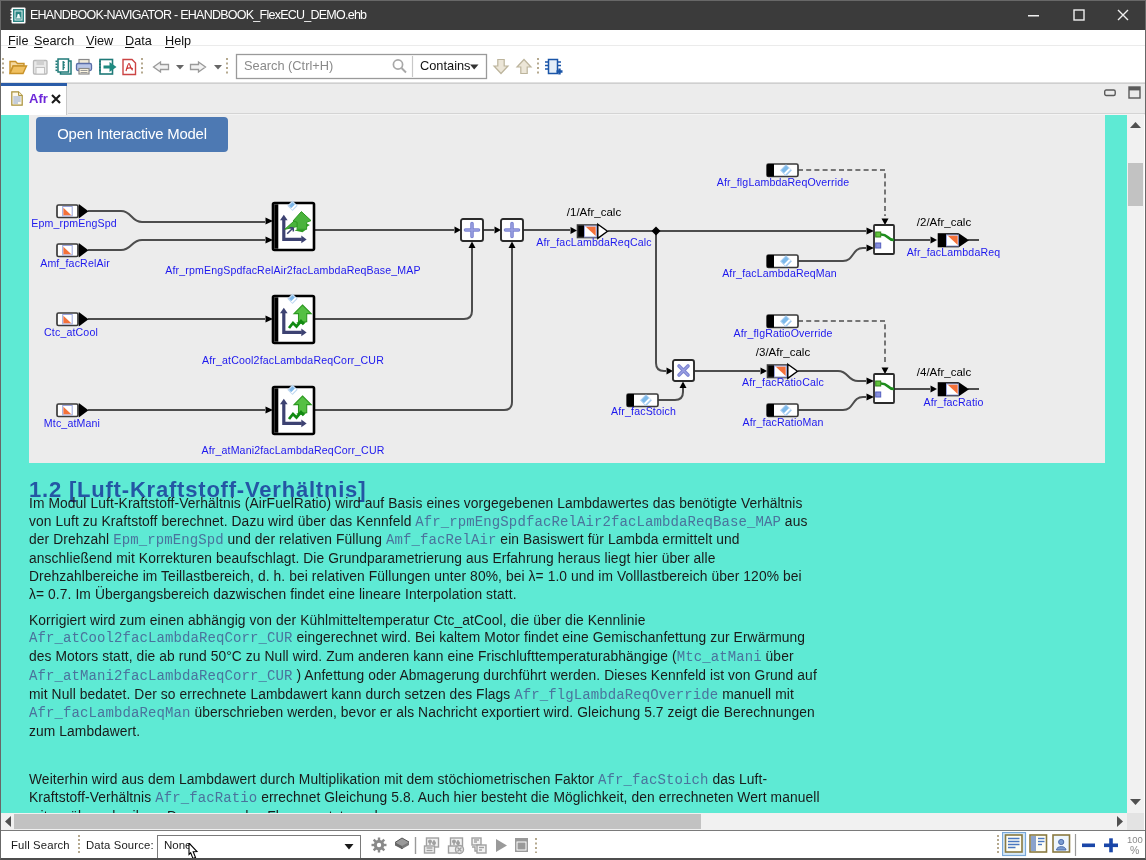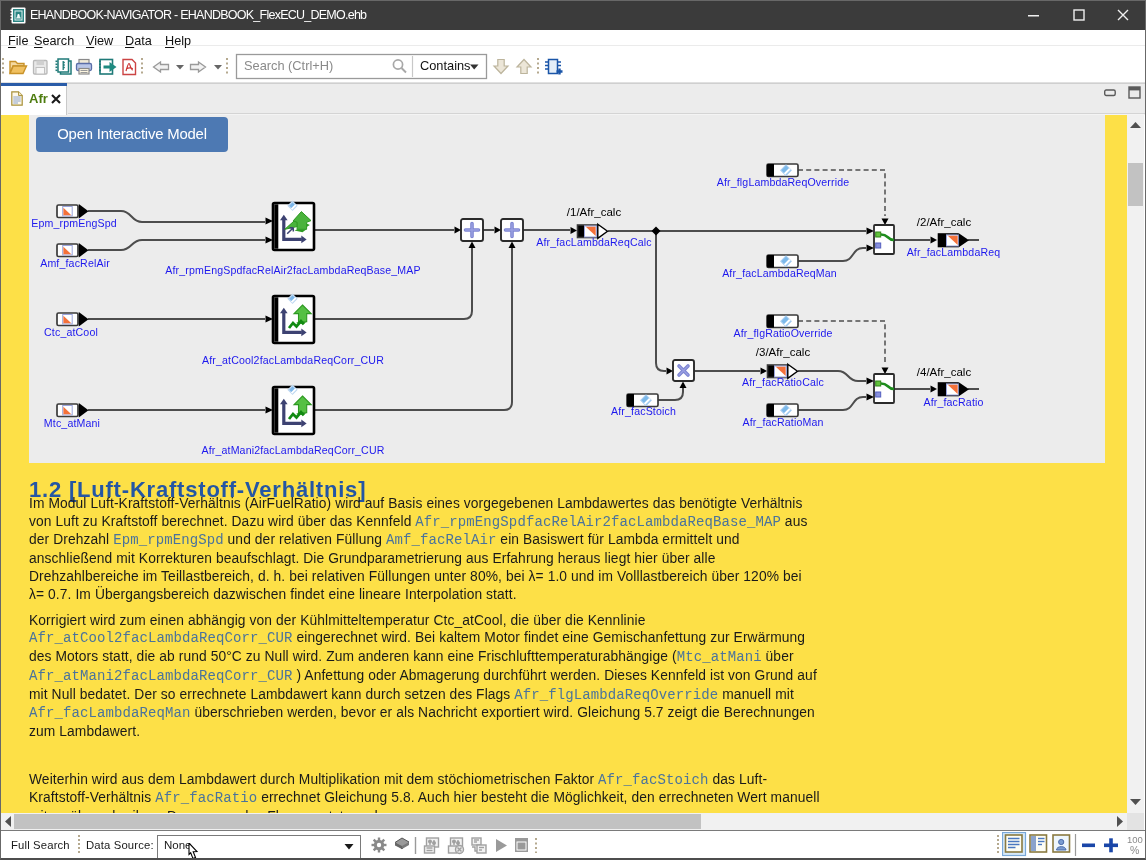--- a/index.html
+++ b/index.html
@@ -16,23 +16,23 @@
 #menubar { left:1px; top:30px; width:1144px; height:16px; background:#ffffff; border-bottom:1px solid #ebebeb; }
 .menu { position:absolute; top:4px; font-size:12.7px; color:#111; }
 .menu u { text-decoration:underline; text-underline-offset:2px; }
 
 #toolbar { left:1px; top:50px; width:1144px; height:33px; background:#ffffff; border-bottom:1px solid #e0e0e0; }
 
 #tabbar { left:1px; top:83px; width:1144px; height:32px; background:#ececec; }
 #tab-active { position:absolute; left:0; top:0; width:66px; height:32px; background:#ffffff; border-right:1px solid #c9c9c9; }
 #tab-blue { position:absolute; left:0; top:0; width:66px; height:3px; background:#2a5ca8; }
 #tabbar-topline { position:absolute; left:66px; top:0; width:1078px; height:1px; background:#cfcfcf; }
-#tabtext { position:absolute; left:28px; top:8px; color:#4d7c0f; font-size:13px; font-weight:bold; }
-
-#content { left:1px; top:115px; width:1126px; height:698px; background:#fde047; overflow:hidden; }
+#tabtext { position:absolute; left:28px; top:8px; color:#6d28d9; font-size:13px; font-weight:bold; }
+
+#content { left:1px; top:115px; width:1126px; height:698px; background:#5eead4; overflow:hidden; }
 #diagram-bg { position:absolute; left:28px; top:0px; width:1076px; height:348px; background:#ececec; }
 #openbtn { position:absolute; left:35px; top:2px; width:192px; height:35px; background:#4d79b3; border-radius:4px; color:#fff; font-size:14.9px; letter-spacing:-0.2px; text-align:center; line-height:34px; }
 
 
 #heading { position:absolute; left:28px; top:362px; font-size:22px; font-weight:bold; letter-spacing:0.8px; color:#2456a4; }
 #bodytext { position:absolute; left:28px; top:380px; width:880px; font-size:13.8px; line-height:17.7px; letter-spacing:0.1px; color:#1a1a1a; }
 #bodytext p { margin:0 0 8.5px 0; white-space:nowrap; }
 #bodytext p.gap2 { margin-bottom:30px; }
 code { font-family:"Liberation Mono",monospace; font-size:14px; color:#4a739c; }
 

